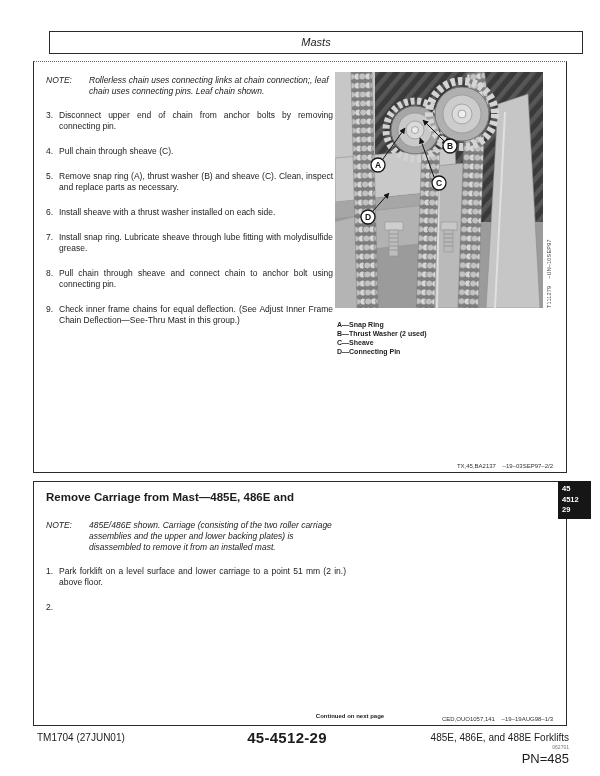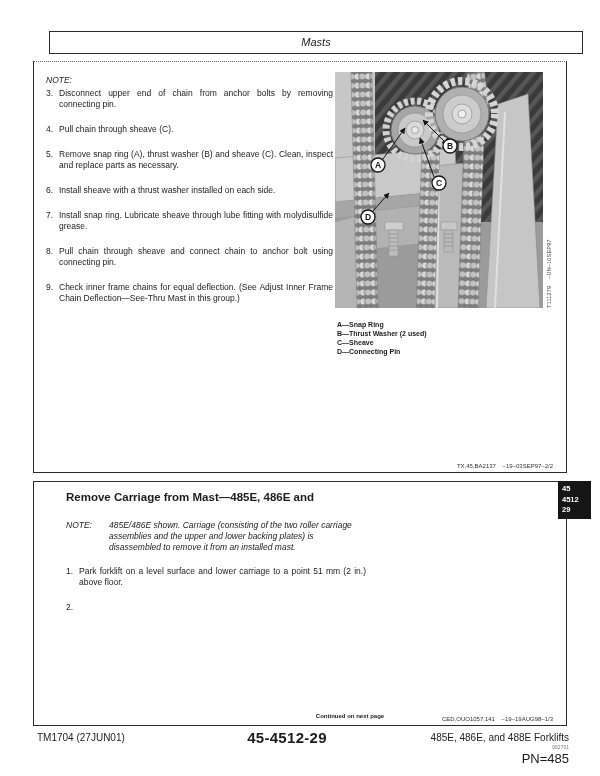--- a/index.html
+++ b/index.html
@@ -36,21 +36,21 @@
   .vcap {
     position:absolute; left:512px; top:10px; width:236px; height:9px;
     transform-origin:0 0; transform:rotate(-90deg) translateX(-236px);
     font-size:5.5px; color:#444; white-space:pre; letter-spacing:0.2px;
   }
   .legend { position:absolute; left:303px; top:258px; width:210px; font-size:7px; font-weight:bold; line-height:9px; }
   .refcode {
     position:absolute; right:13px; bottom:3px; font-size:6px; color:#333; white-space:pre;
   }
   
-  .s2col { position:absolute; left:12px; top:8px; width:300px; font-size:8.5px; line-height:11px;margin-left:20px; }
+  .s2col { position:absolute; left:12px; top:8px; width:300px; font-size:8.5px; line-height:11px; }
   .s2-heading { font-weight:bold; font-size:11.5px; line-height:15px; margin-bottom:15px; }
   .continued {
     position:absolute; left:316px; top:231px; transform:translateX(-50%);
     font-size:6px; font-weight:bold; white-space:nowrap;
   }
   
   .tab {
     position:absolute; left:558px; top:481px; width:33px; height:38px;
     background:#161616; color:#ffffff; font-size:7.5px; font-weight:bold;
     line-height:10.5px; padding:3px 0 0 4px;
@@ -68,20 +68,21 @@
 <div class="page">
 
   <div class="header-box">
     <span class="header-title">Masts</span>
   </div>
 
   <div class="box box1">
     <div class="text-col">
       <div class="note">
         <span class="note-label">NOTE:</span>
+        <span class="note-text">Rollerless chain uses connecting links at chain connection;, leaf chain uses connecting pins. Leaf chain shown.</span>
       </div>
       <div class="step">
         <span class="step-num">3.</span>
         <span class="step-text">Disconnect upper end of chain from anchor bolts by removing connecting pin.</span>
       </div>
       <div class="step">
         <span class="step-num">4.</span>
         <span class="step-text">Pull chain through sheave (C).</span>
       </div>
       <div class="step">

